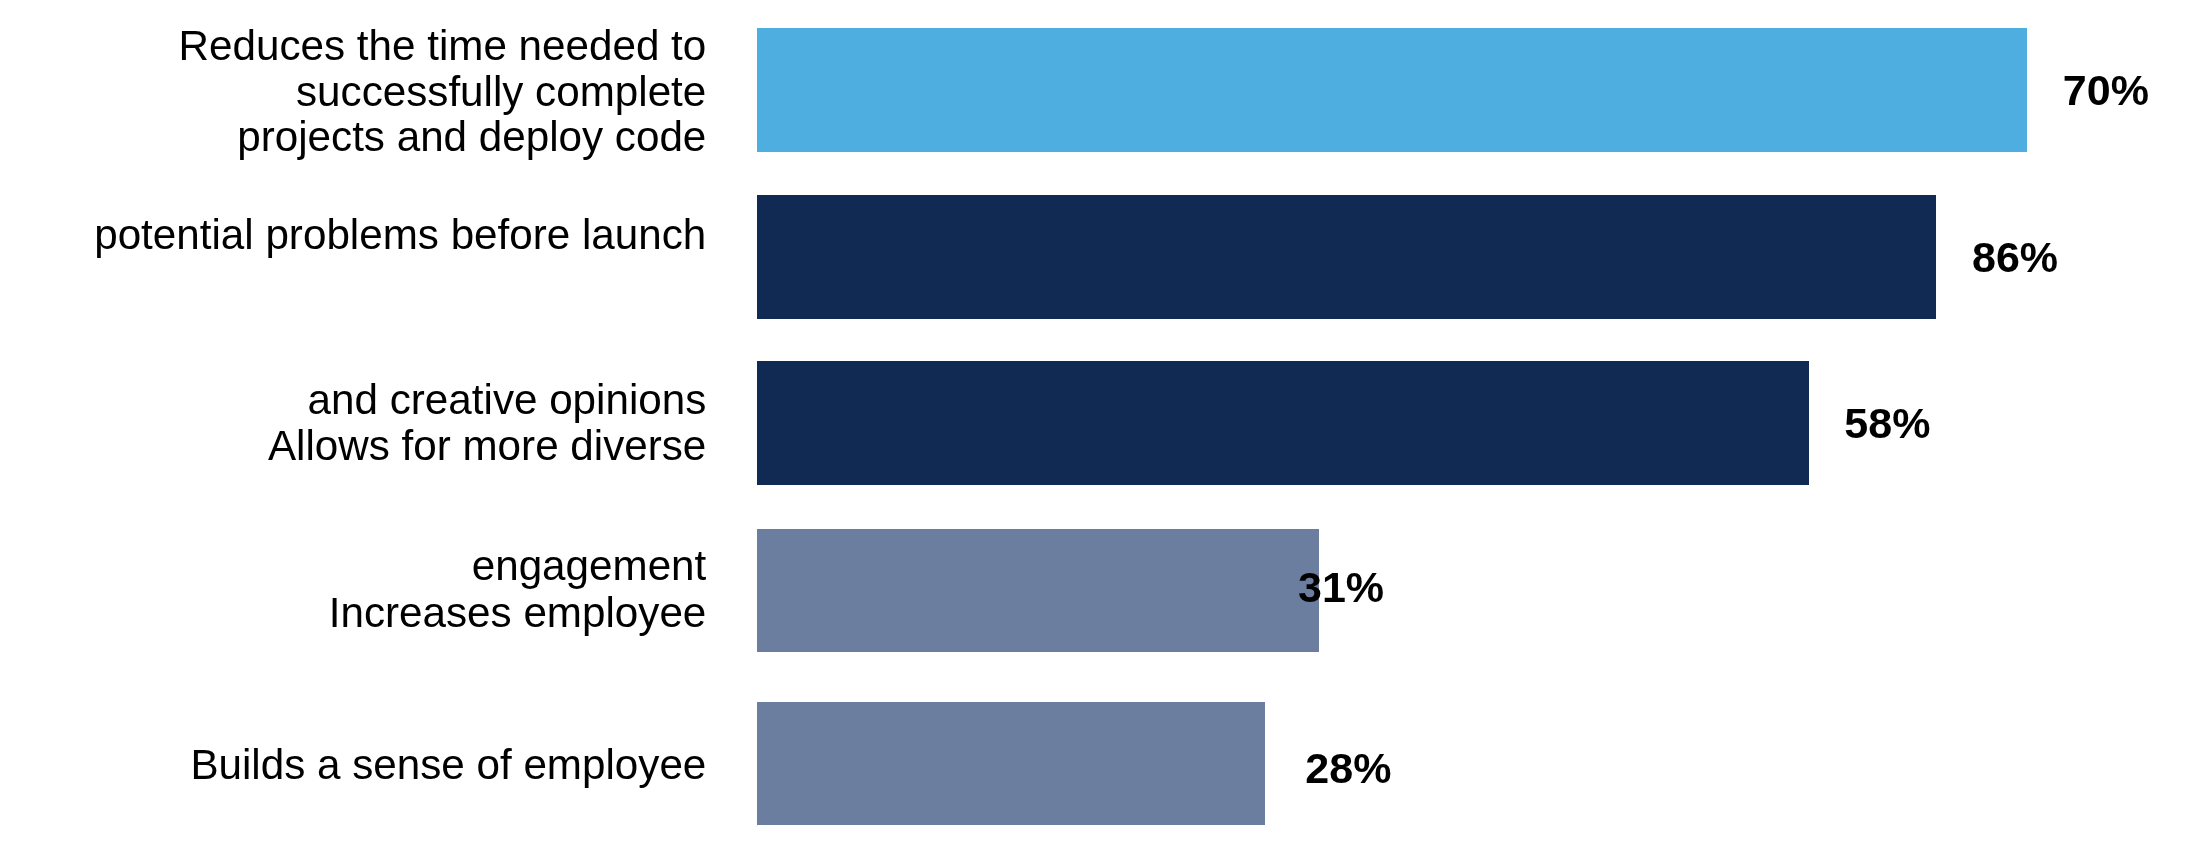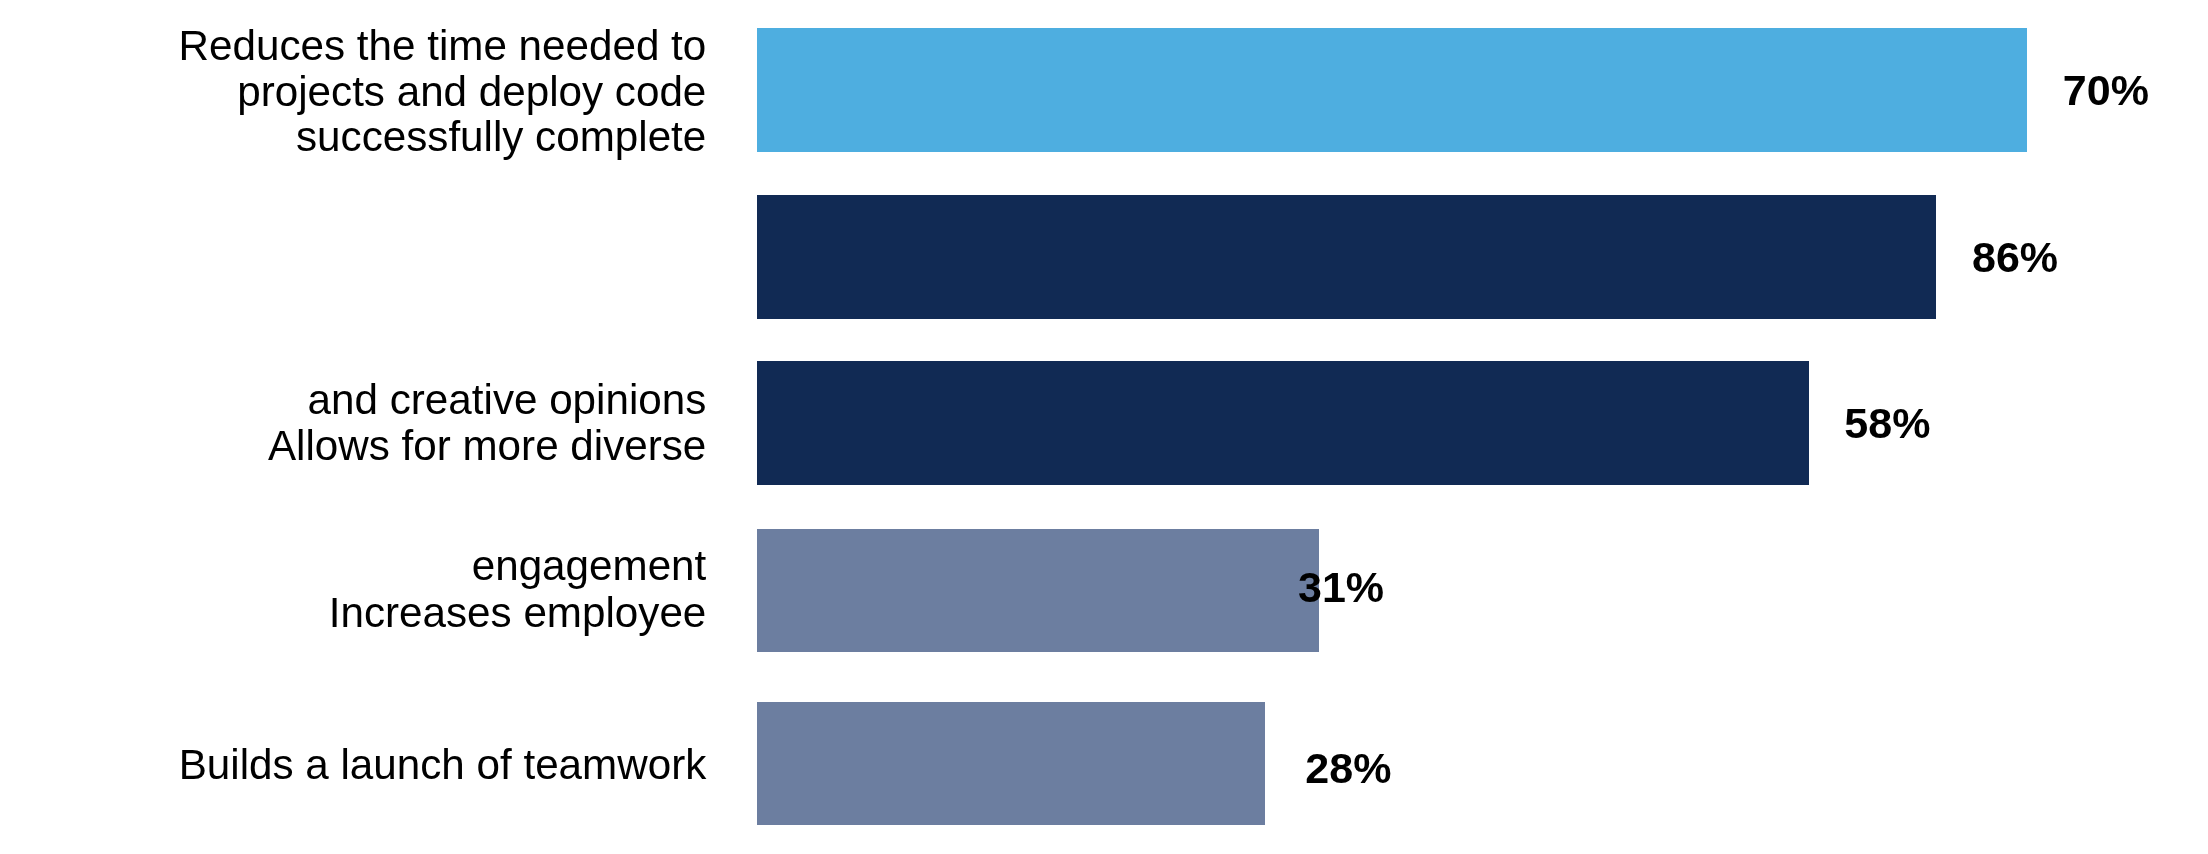--- a/index.html
+++ b/index.html
@@ -29,45 +29,46 @@
        color:#000000;white-space:nowrap;transform:translateZ(0);}
 </style>
 </head>
 <body>
 
 <div class="chart">
   <div class="plot">
 
     <div class="cat" style="right:1501.7px;top:22.9px">
       <span class="cat-line">Reduces the time needed to</span>
+      <span class="cat-line">successfully complete</span>
       <span class="cat-line">projects and deploy code</span>
-      <span class="cat-line">successfully complete</span>
     </div>
     <div class="bar c-light-blue w70" style="left: 757px; top: 28px; height: 124px; width: 1270px; background: rgb(78, 174, 224);"></div>
     <div class="val" style="left:2062.8px;top:63.2px">70%</div>
 
     <div class="cat" style="right:1501.7px;top:211.5px">
+      <span class="cat-line">potential problems before launch</span>
     </div>
     <div class="bar c-navy w65" style="left: 757px; top: 195px; height: 123.5px; width: 1179.29px; background: rgb(17, 42, 84);"></div>
     <div class="val" style="left:1972px;top:229.8px">86%</div>
 
     <div class="cat" style="right:1501.7px;top:376.6px;line-height:46.8px">
       <span class="cat-line">and creative opinions</span>
       <span class="cat-line">Allows for more diverse</span>
     </div>
     <div class="bar c-navy w58" style="left: 757px; top: 361.4px; height: 123.6px; width: 1052.29px; background: rgb(17, 42, 84);"></div>
     <div class="val" style="left:1844.3px;top:396px">58%</div>
 
     <div class="cat" style="right:1501.7px;top:541.9px;line-height:47px">
       <span class="cat-line">engagement</span>
       <span class="cat-line">Increases employee</span>
     </div>
     <div class="bar c-slate w31" style="left: 757px; top: 529.4px; height: 122.4px; width: 562.429px; background: rgb(108, 126, 160);"></div>
     <div class="val" style="left:1298px;top:560.2px">31%</div>
 
     <div class="cat" style="right:1501.7px;top:741.7px">
-      <span class="cat-line">Builds a launch of teamwork</span>
+      <span class="cat-line">Builds a sense of employee</span>
     </div>
     <div class="bar c-slate w28" style="left: 757px; top: 702.4px; height: 122.4px; width: 508px; background: rgb(108, 126, 160);"></div>
     <div class="val" style="left:1305.3px;top:740.9px">28%</div>
 
   </div>
 </div>
 
 </body></html>

